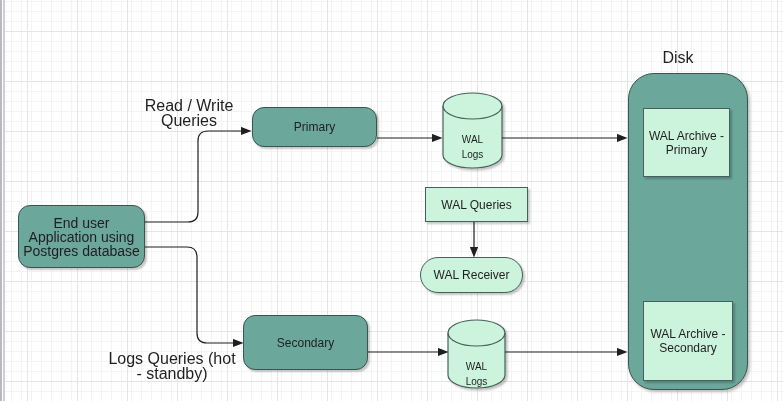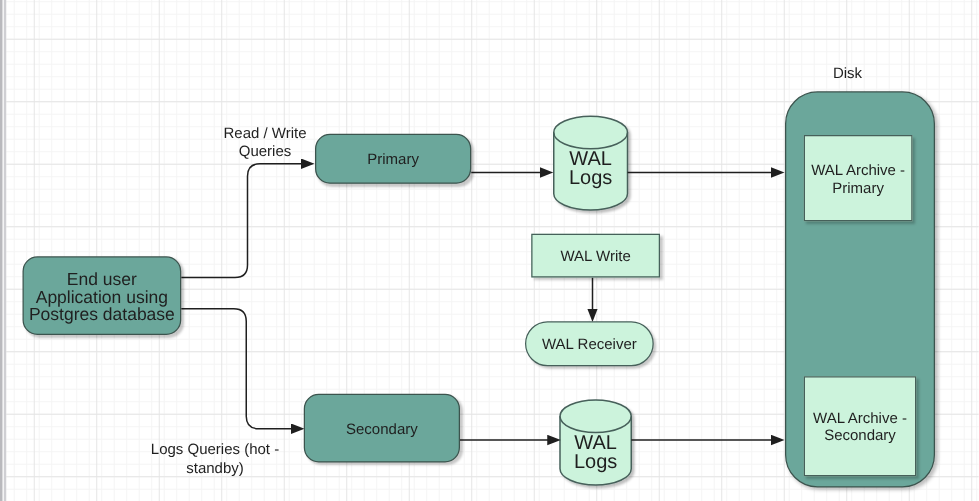--- a/index.html
+++ b/index.html
@@ -68,33 +68,34 @@
   .end-user{left:18px;top:205px;width:127px;height:63px;font-size:14px;padding:0 2px;}
   .primary{left:252px;top:107px;width:125px;height:40px;}
   .secondary{left:243px;top:315px;width:125px;height:55px;}
   .wal-sender{left:425px;top:187px;width:103px;height:35px;}
   .wal-receiver{left:420px;top:257px;width:103px;height:36px;border-radius:18px;}
   .archive-primary{left:643px;top:108px;width:87px;height:69px;padding:0 2px;justify-content:flex-end;}
   .archive-secondary{left:643px;top:301px;width:90px;height:80px;padding:0 2px;}
   .edge-label{
     position:absolute;
     color:var(--text);
-    font-size:12px;line-height:14.5px;
+    font-size:16px;line-height:14.5px;
     text-align:center;
     z-index:3;
   }
-  .lbl-read-write{left:166px;top:99px;width:92px;}
+  .lbl-read-write{left:143px;top:99px;width:92px;}
   .lbl-read-queries{left:104px;top:352px;width:136px;}
   .lbl-disk{left:628px;top:51px;width:100px;}
   .cyl-label{
     position:absolute;
     color:var(--text);
-    font-size:16px;line-height:14.5px;
+    font-size:10px;line-height:14.5px;
     text-align:center;
     z-index:3;
+    margin-top:12px;
   }
   .lbl-cyl1{left:452px;top:121px;width:41px;}
   .lbl-cyl2{left:456px;top:348px;width:41px;}
   svg.wires{
     position:absolute;left:0;top:0;width:783px;height:401px;
     z-index:2;
   }
   svg.wires path.edge{
     fill:none;
     stroke:var(--connector);
@@ -157,21 +158,21 @@
 
   <div class="shape teal primary">
     <span>Primary</span>
   </div>
 
   <div class="shape teal secondary">
     <span>Secondary</span>
   </div>
 
   <div class="shape mint wal-sender">
-    <span>WAL Write</span>
+    <span>WAL Queries</span>
   </div>
 
   <div class="shape mint wal-receiver">
     <span>WAL Receiver</span>
   </div>
 
   <div class="shape mint archive-primary">
     <span>WAL Archive - Primary</span>
   </div>
 

